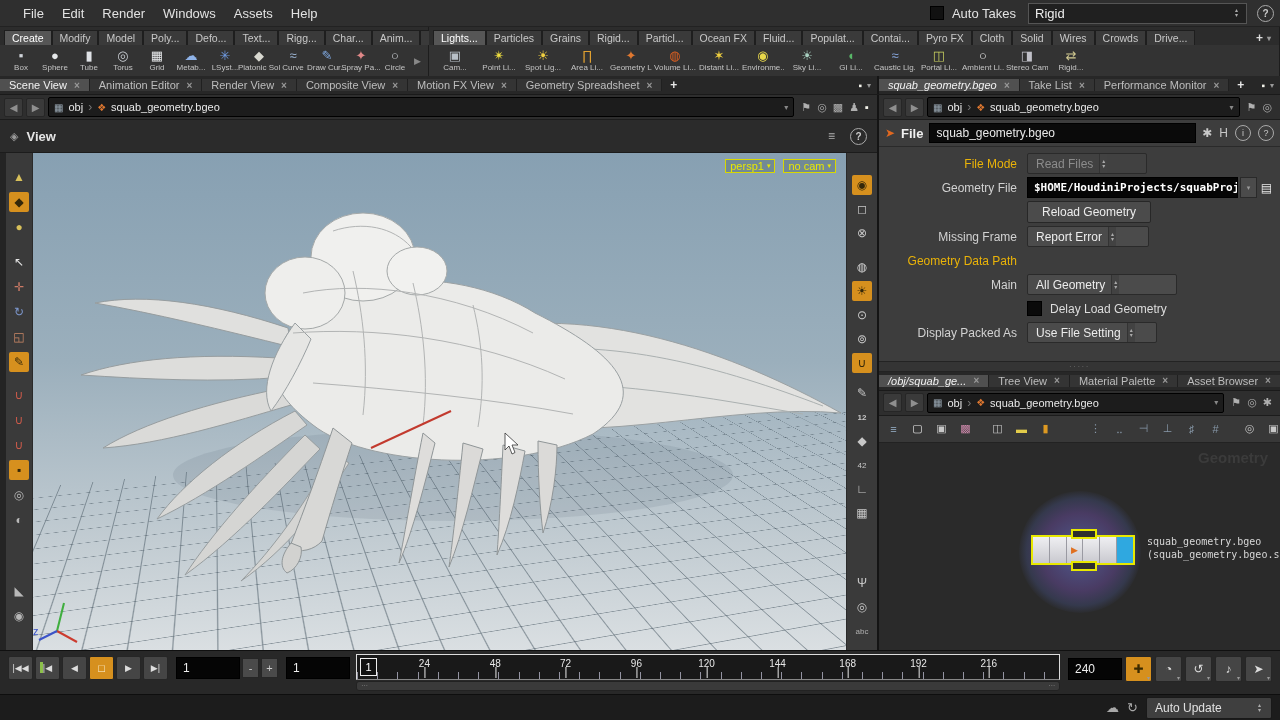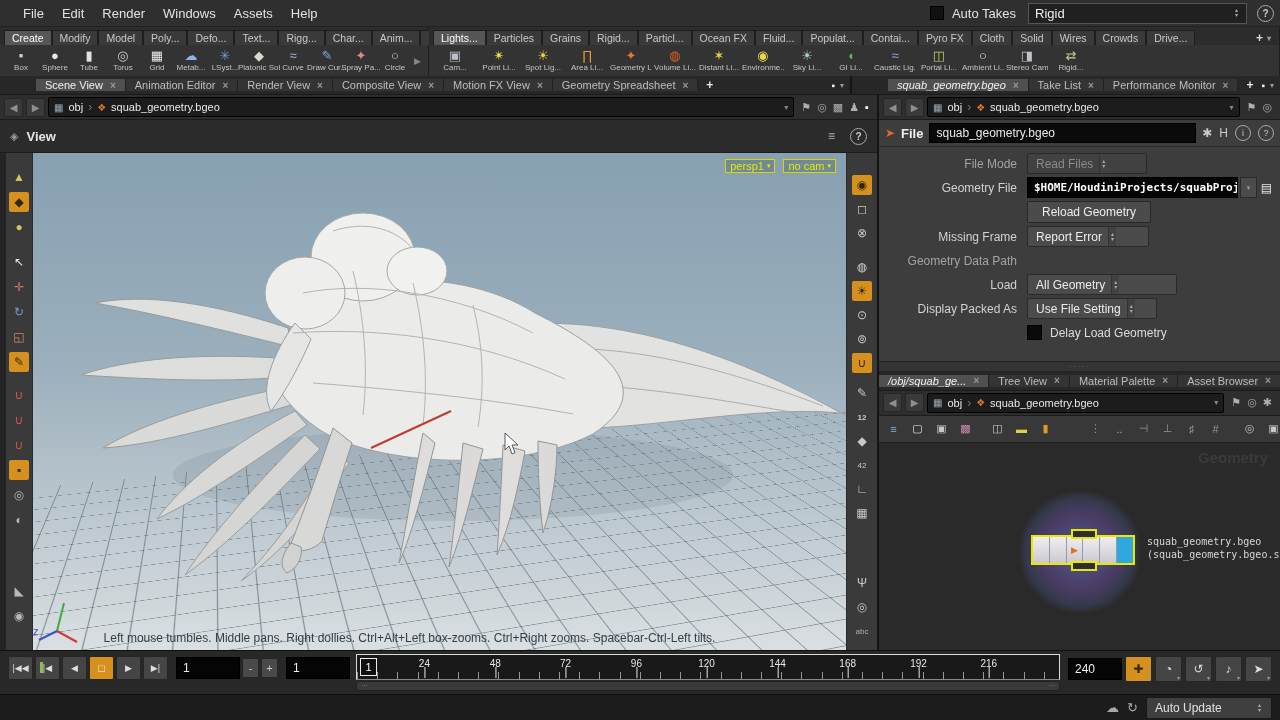--- a/index.html
+++ b/index.html
@@ -26,21 +26,21 @@
   .stabplus{margin-left:auto;display:flex;gap:4px;align-items:center;color:#ddd;padding-right:8px;font-weight:bold;}
   .stabplus .dd{font-size:8px;color:#999;}
   .stools{display:flex;flex:1;align-items:center;padding-left:4px;background:#333;}
   .tool{width:34px;display:flex;flex-direction:column;align-items:center;gap:0px;}
   .shelfhalf.right .tool{width:44px;}
   .tool .ticon{font-size:13px;line-height:14px;}
   .tool .tlabel{font-size:8px;color:#c4c4c4;white-space:nowrap;overflow:hidden;max-width:42px;text-align:right;}
   .moretool{color:#888;font-size:9px;margin-left:2px;}
   
   .panetabs{height:18px;display:flex;background:#272727;border-bottom:1px solid #1a1a1a;}
-  .ptgroup{display:flex;align-items:stretch;padding-left:36px;}
+  .ptgroup{display:flex;align-items:stretch;}
   .ptgroup.l{width:877px;border-right:2px solid #161616;}
   .ptgroup.r{flex:1;}
   .ptab{display:flex;align-items:center;gap:7px;padding:0 9px;background:#343434;border-right:1px solid #202020;color:#bdbdbd;font-size:11px;white-space:nowrap;}
   .ptab.active{background:#505050;color:#f2f2f2;}
   .ptgroup.r .ptab.active,.nettabs .ptab.active{font-style:italic;}
   .ptab .close{color:#999;font-size:10px;font-weight:bold;}
   .ptplus{display:flex;align-items:center;padding:0 8px;color:#e8e8e8;font-weight:bold;}
   .barend{margin-left:auto;display:flex;align-items:center;gap:5px;padding-right:6px;color:#eee;}
   .barend .sq{color:#f4f4ec;font-size:10px;}
   .barend .dd{font-size:8px;color:#999;}
@@ -87,21 +87,21 @@
   
   .paramheader{height:26px;display:flex;align-items:center;background:#3d3d3d;border-bottom:1px solid #2a2a2a;padding:0 6px;gap:6px;}
   .paramheader .ficon{color:#e06820;font-size:12px;}
   .paramheader .ptype{font-weight:bold;font-size:13px;color:#f0f0f0;}
   .namefield{flex:1;height:18px;background:#0a0a0a;border:1px solid #000;color:#e8e8e8;display:flex;align-items:center;padding:0 6px;font-size:12px;}
   .hicons{display:flex;align-items:center;gap:7px;color:#c8c8c8;}
   .circ{width:14px;height:14px;border:1px solid #aaa;border-radius:50%;display:flex;align-items:center;justify-content:center;font-size:9px;}
   .params{flex:1;background:#3d3d3d;padding:6px 8px 0 0;display:flex;flex-direction:column;gap:3px;overflow:hidden;}
   .prow{display:flex;align-items:center;min-height:21px;}
   .plabel{width:138px;text-align:right;padding-right:10px;color:#d2d2d2;font-size:12px;flex:none;white-space:nowrap;}
-  .plabel.dis{color:#a3a3a3;}
+  .plabel.dis{color:#eab308;}
   .dropdown{height:19px;background:#4b4b4b;border:1px solid #2a2a2a;border-radius:2px;display:flex;align-items:center;padding:0 2px 0 8px;font-size:12px;color:#ececec;gap:6px;}
   .dropdown.dis{background:#414141;color:#8c8c8c;}
   .dropdown .spin{background:#424242;border-left:1px solid #333;height:100%;justify-content:center;}
   .tfield{height:19px;background:#050505;border:1px solid #000;color:#fff;display:flex;align-items:center;padding:0 6px;font-family:"DejaVu Sans Mono",monospace;font-size:11px;font-weight:bold;white-space:nowrap;overflow:hidden;}
   .minibtn{width:16px;height:19px;background:#4b4b4b;border:1px solid #2a2a2a;display:flex;align-items:center;justify-content:center;color:#999;font-size:7px;margin-left:2px;}
   .fchoose{color:#e8e8e8;font-size:12px;margin-left:4px;}
   .pushbtn{height:20px;background:#4b4b4b;border:1px solid #272727;border-radius:2px;color:#ececec;font-size:12px;display:inline-flex;align-items:center;padding:0 14px;}
   .cbox{width:13px;height:13px;background:#0a0a0a;border:1px solid #000;margin-right:8px;}
   
   .splitter{height:9px;background:#343434;border-top:1px solid #232323;border-bottom:1px solid #232323;display:flex;align-items:center;justify-content:center;color:#777;font-size:8px;letter-spacing:2px;}
@@ -516,21 +516,20 @@
           <div class="camlabels">
             <span class="camlabel">
                 <span>persp1</span>
                 <span class="dd">▾</span>
               </span>
             <span class="camlabel">
                 <span>no cam</span>
                 <span class="dd">▾</span>
               </span>
           </div>
-          <div class="helptext">Left mouse tumbles. Middle pans. Right dollies. Ctrl+Alt+Left box-zooms. Ctrl+Right zooms. Spacebar-Ctrl-Left tilts.</div>
         </div>
         <div class="vtoolbar right">
 
         <span class="tbi active" style="color: rgb(51, 39, 10);">◉</span>
             <span class="tbi" style="color: rgb(200, 200, 200);">◻</span>
             <span class="tbi" style="color: rgb(200, 200, 200);">⊗</span>
             <span class="tbi" style="color: rgb(216, 216, 216);">◍</span>
             <span class="tbi active" style="color: rgb(51, 39, 10);">☀</span>
             <span class="tbi" style="color: rgb(200, 200, 200);">⊙</span>
             <span class="tbi" style="color: rgb(200, 200, 200);">⊚</span>
@@ -609,43 +608,43 @@
             <span class="spin">
                 <span>▴</span>
                 <span>▾</span>
               </span>
           </div>
         </div>
         <div class="prow">
           <span class="plabel dis">Geometry Data Path</span>
         </div>
         <div class="prow">
-          <span class="plabel">Load</span>
+          <span class="plabel">Main</span>
           <div class="dropdown" style="width:138px">
             <span>All Geometry</span>
             <span class="spin">
                 <span>▴</span>
                 <span>▾</span>
               </span>
           </div>
+        </div>
+        <div class="prow">
+          <span class="plabel"></span>
+          <span class="cbox"></span>
+          <span>Delay Load Geometry</span>
         </div>
         <div class="prow">
           <span class="plabel">Display Packed As</span>
           <div class="dropdown" style="width:118px">
             <span>Use File Setting</span>
             <span class="spin">
                 <span>▴</span>
                 <span>▾</span>
               </span>
           </div>
-        </div>
-        <div class="prow">
-          <span class="plabel"></span>
-          <span class="cbox"></span>
-          <span>Delay Load Geometry</span>
         </div>
       </div>
       <div class="splitter">∙∙∙∙∙</div>
       <div class="nettabs">
         <div class="row">
 
         <div class="ptab active">
             <span>/obj/squab_ge...</span>
             <span class="close">×</span>
           </div>

